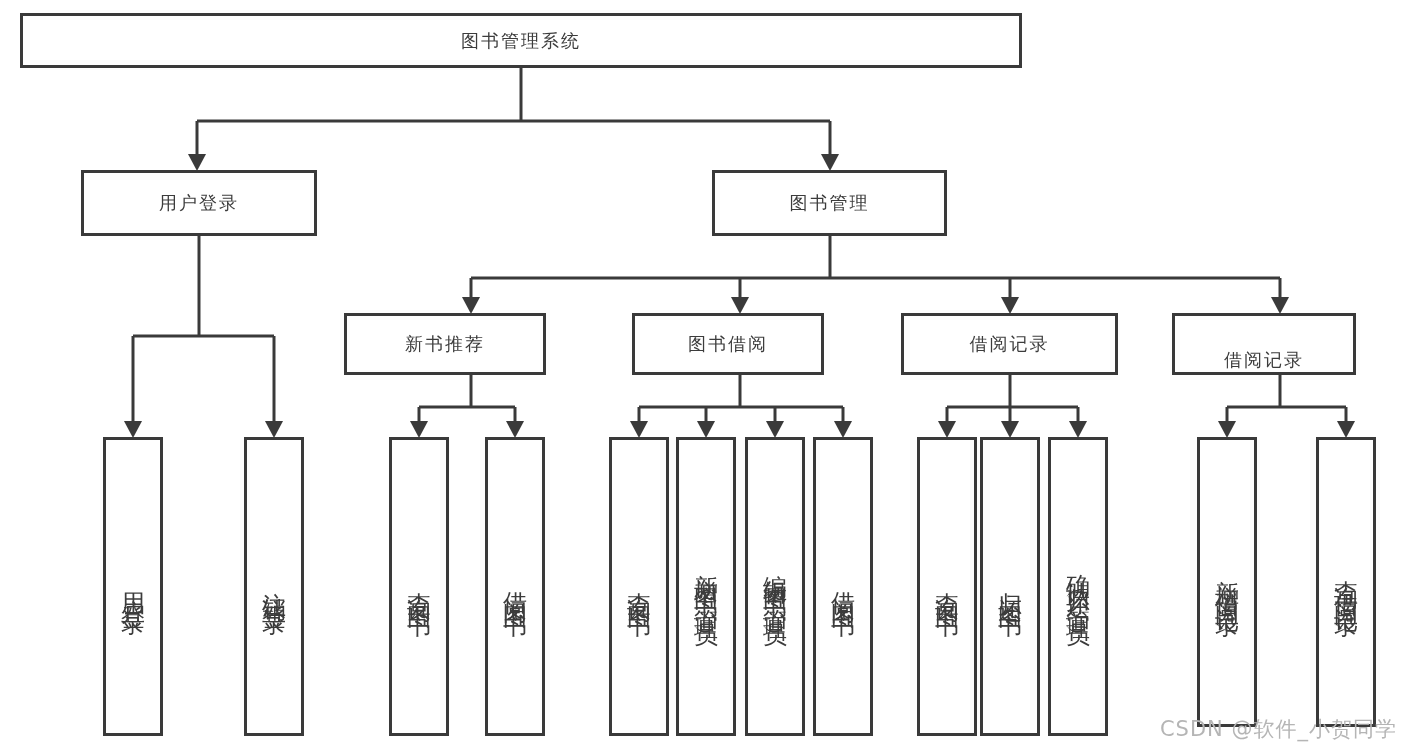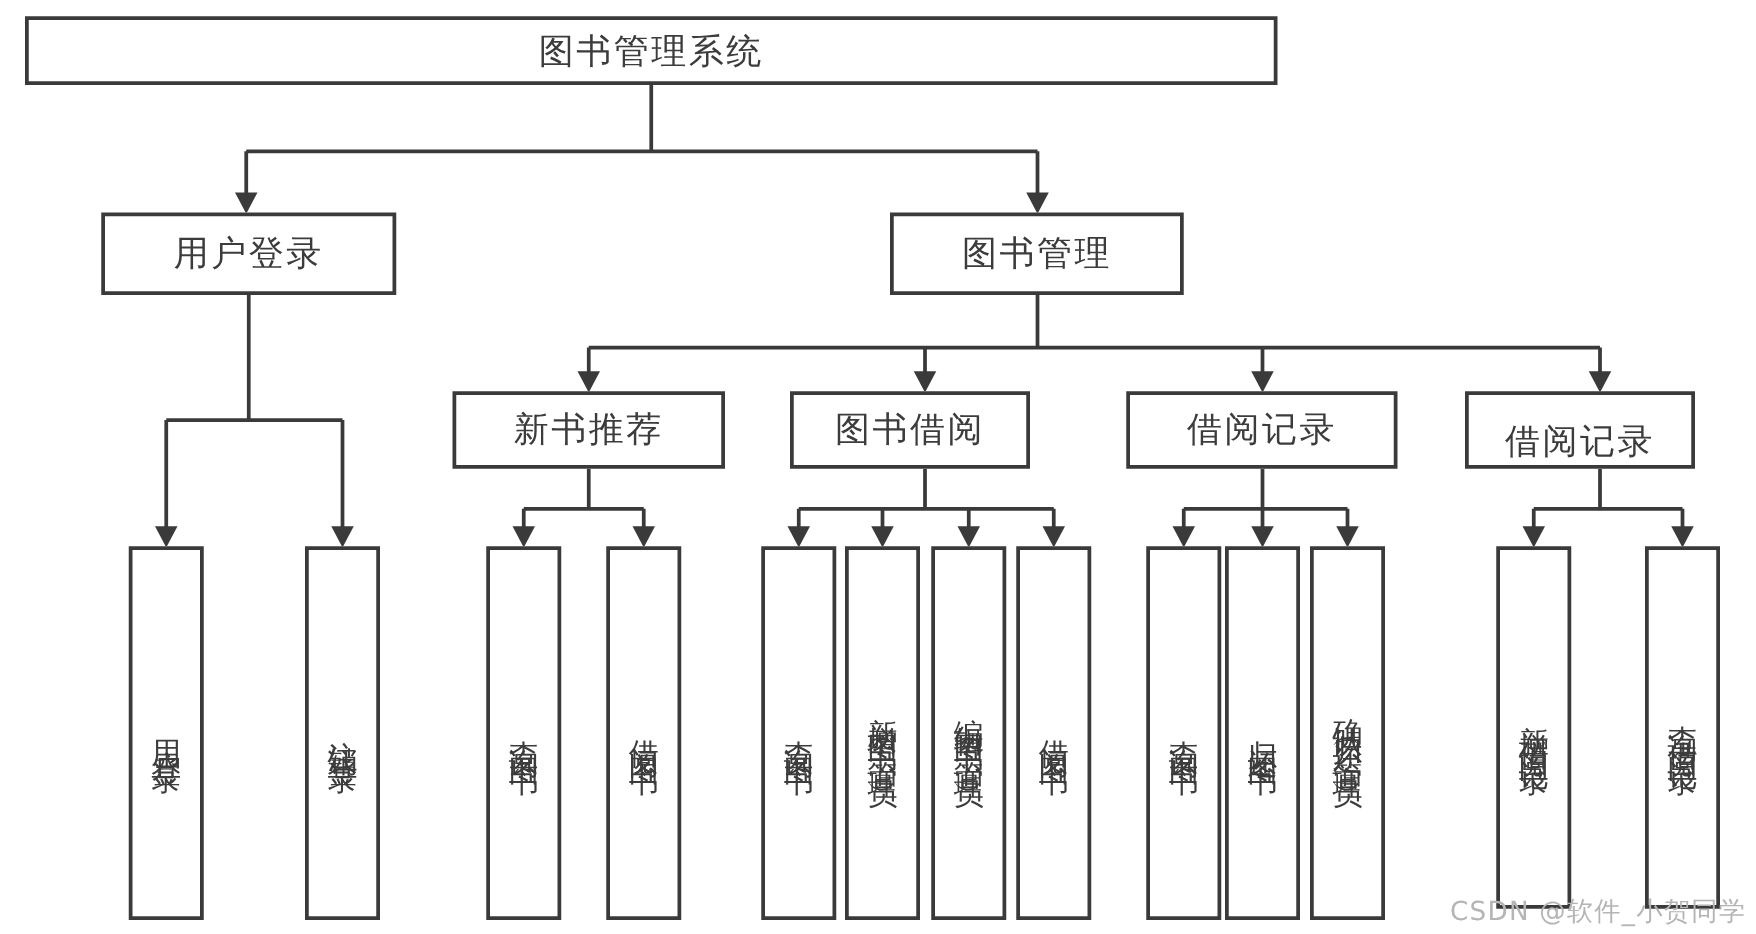--- a/index.html
+++ b/index.html
@@ -23,21 +23,21 @@
     pointer-events: none;
   }
   .hbox {
     position: absolute;
     box-sizing: border-box;
     border: 3px solid var(--line, #3a3a3a);
     background: #ffffff;
     display: flex;
     align-items: center;
     justify-content: center;
-    font-size: 28px;
+    font-size: 18px;
     letter-spacing: 2px;
     color: var(--text, #3c3c3c);
     z-index: 2;
   }
   .vbox {
     position: absolute;
     box-sizing: border-box;
     border: 3px solid var(--line, #3a3a3a);
     background: #ffffff;
     display: flex;
@@ -142,21 +142,21 @@
     <span>图书管理系统</span>
   </div>
 
   <div class="hbox" style="left:81px; top:170px; width:236px; height:66px;">
     <span>用户登录</span>
   </div>
   <div class="hbox" style="left:712px; top:170px; width:235px; height:66px;">
     <span>图书管理</span>
   </div>
 
-  <div class="hbox" style="left:362px; top:313px; width:218px; height:62px;">
+  <div class="hbox" style="left:344px; top:313px; width:202px; height:62px;">
     <span>新书推荐</span>
   </div>
   <div class="hbox" style="left:632px; top:313px; width:192px; height:62px;">
     <span>图书借阅</span>
   </div>
   <div class="hbox" style="left:901px; top:313px; width:217px; height:62px;">
     <span>借阅记录</span>
   </div>
   <div class="hbox" style="left:1172px; top:313px; width:184px; height:62px;align-items:flex-end;">
     <span>借阅记录</span>

